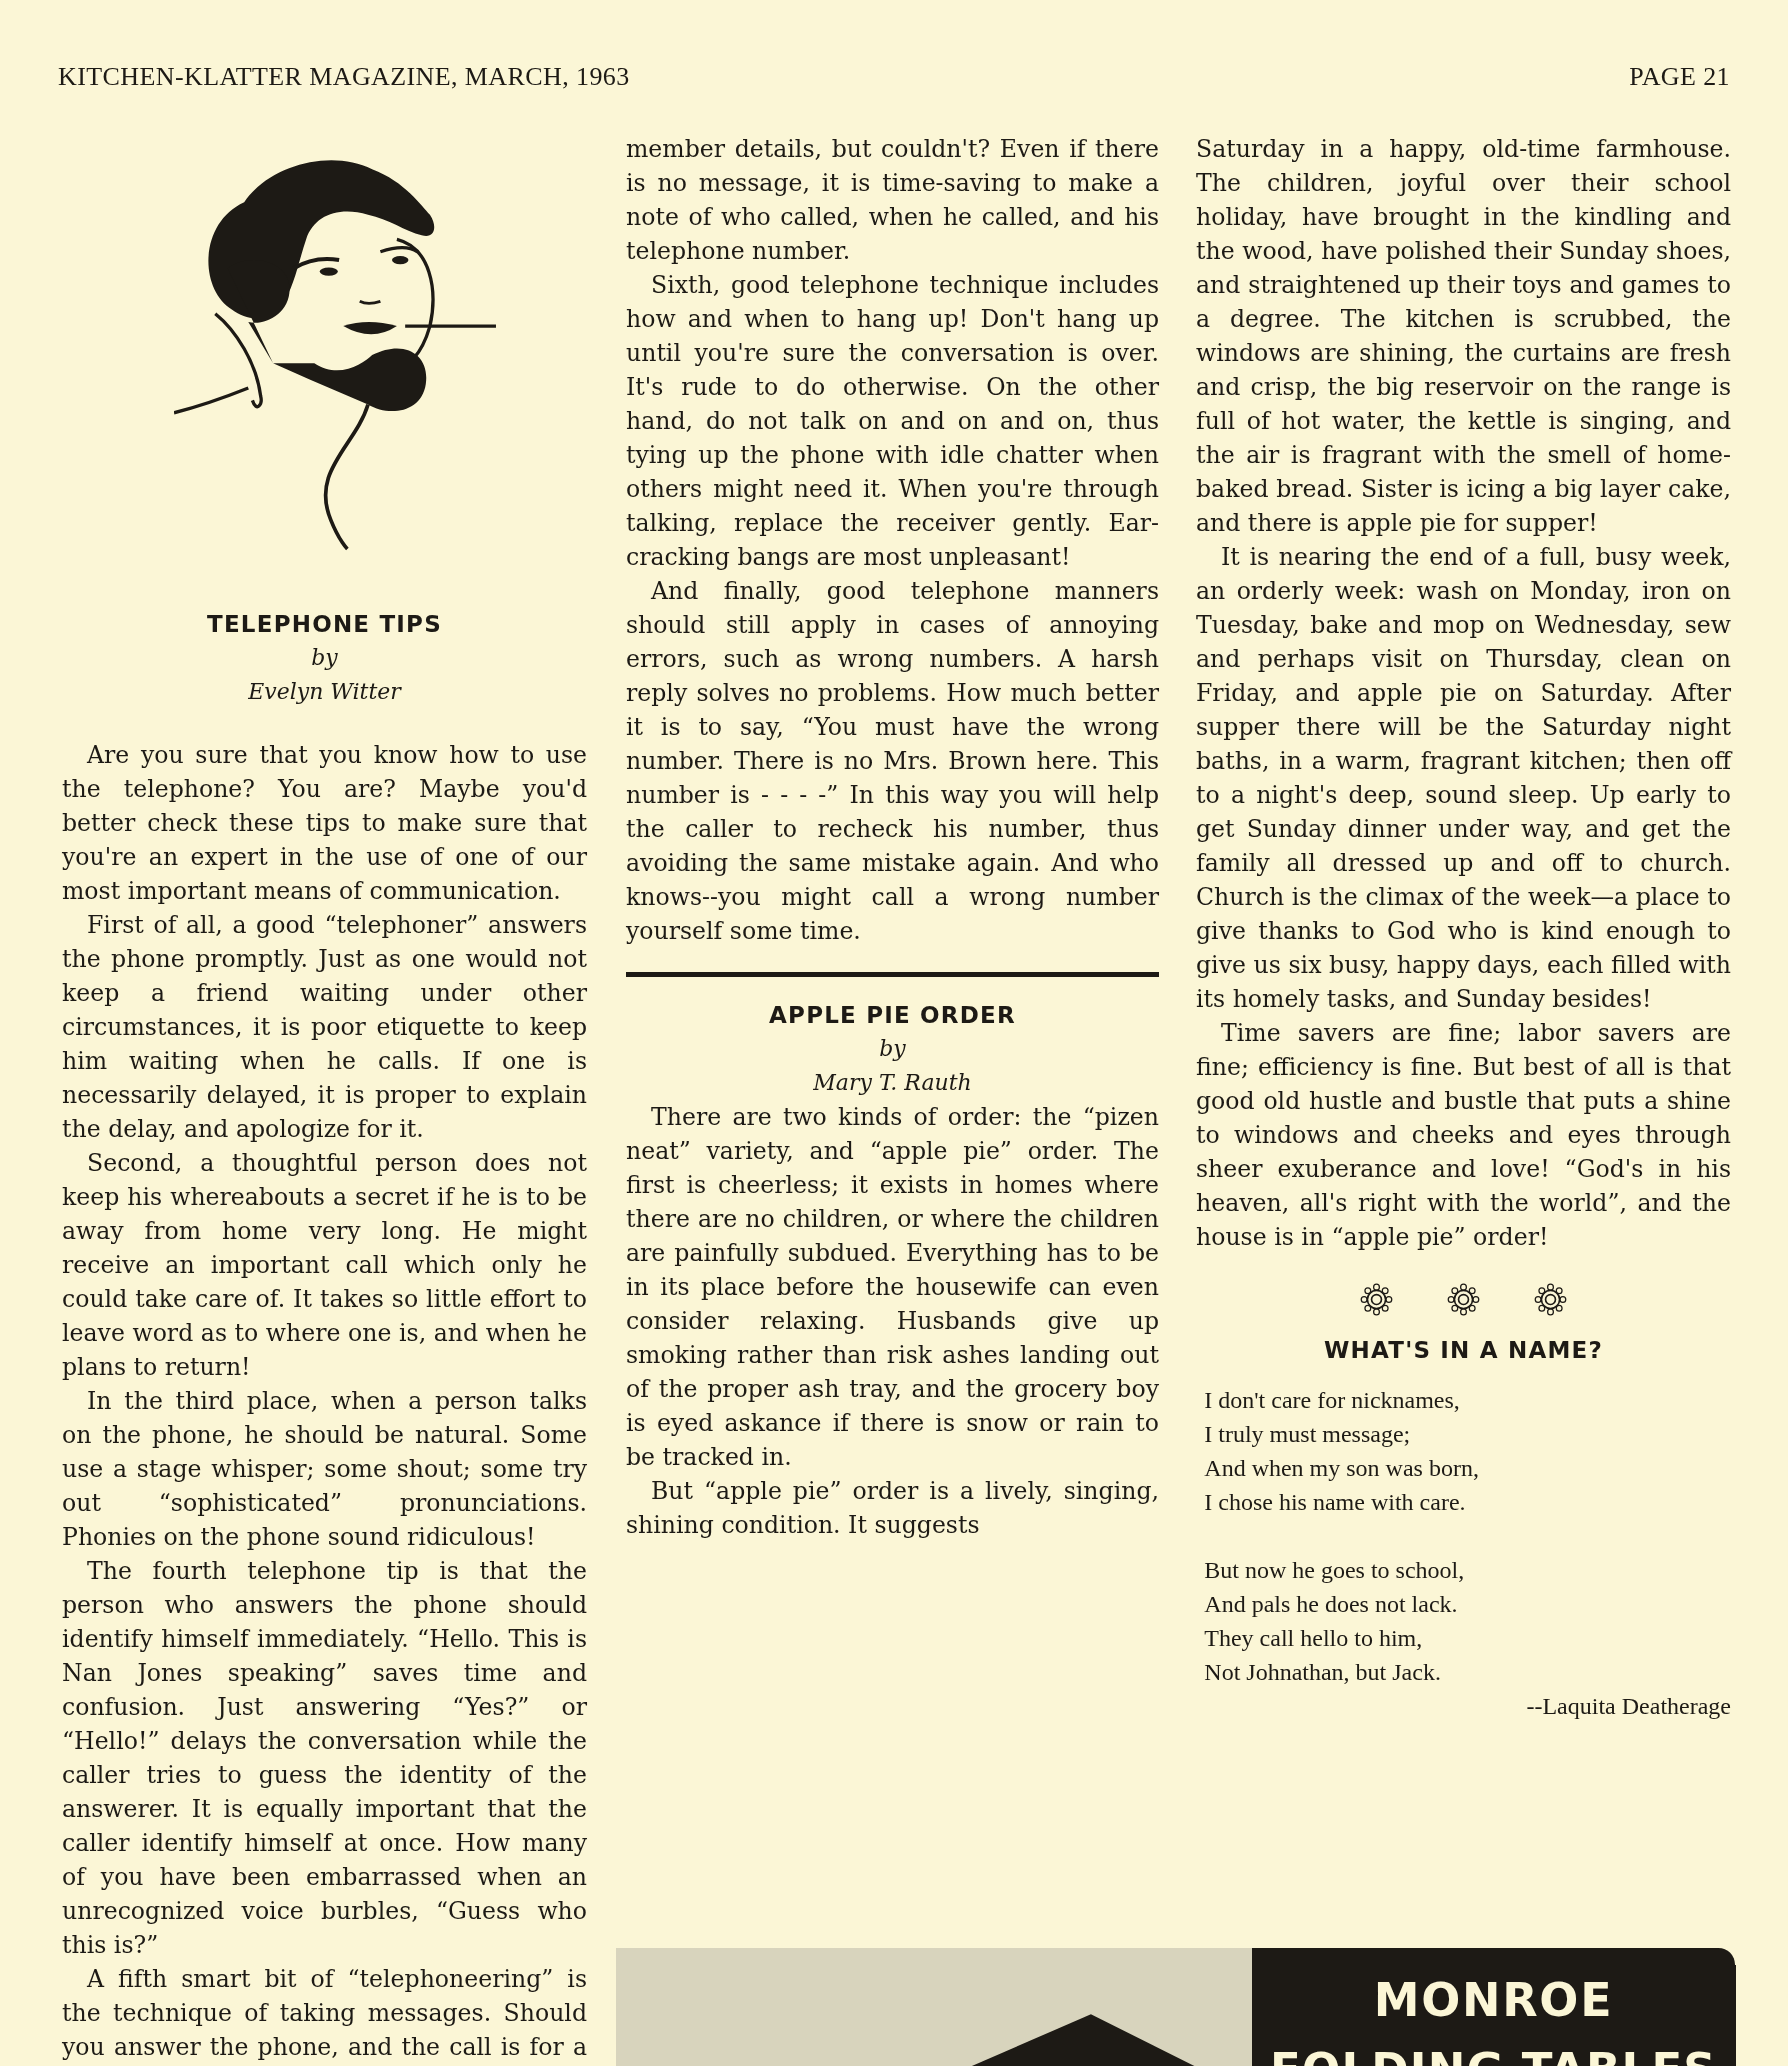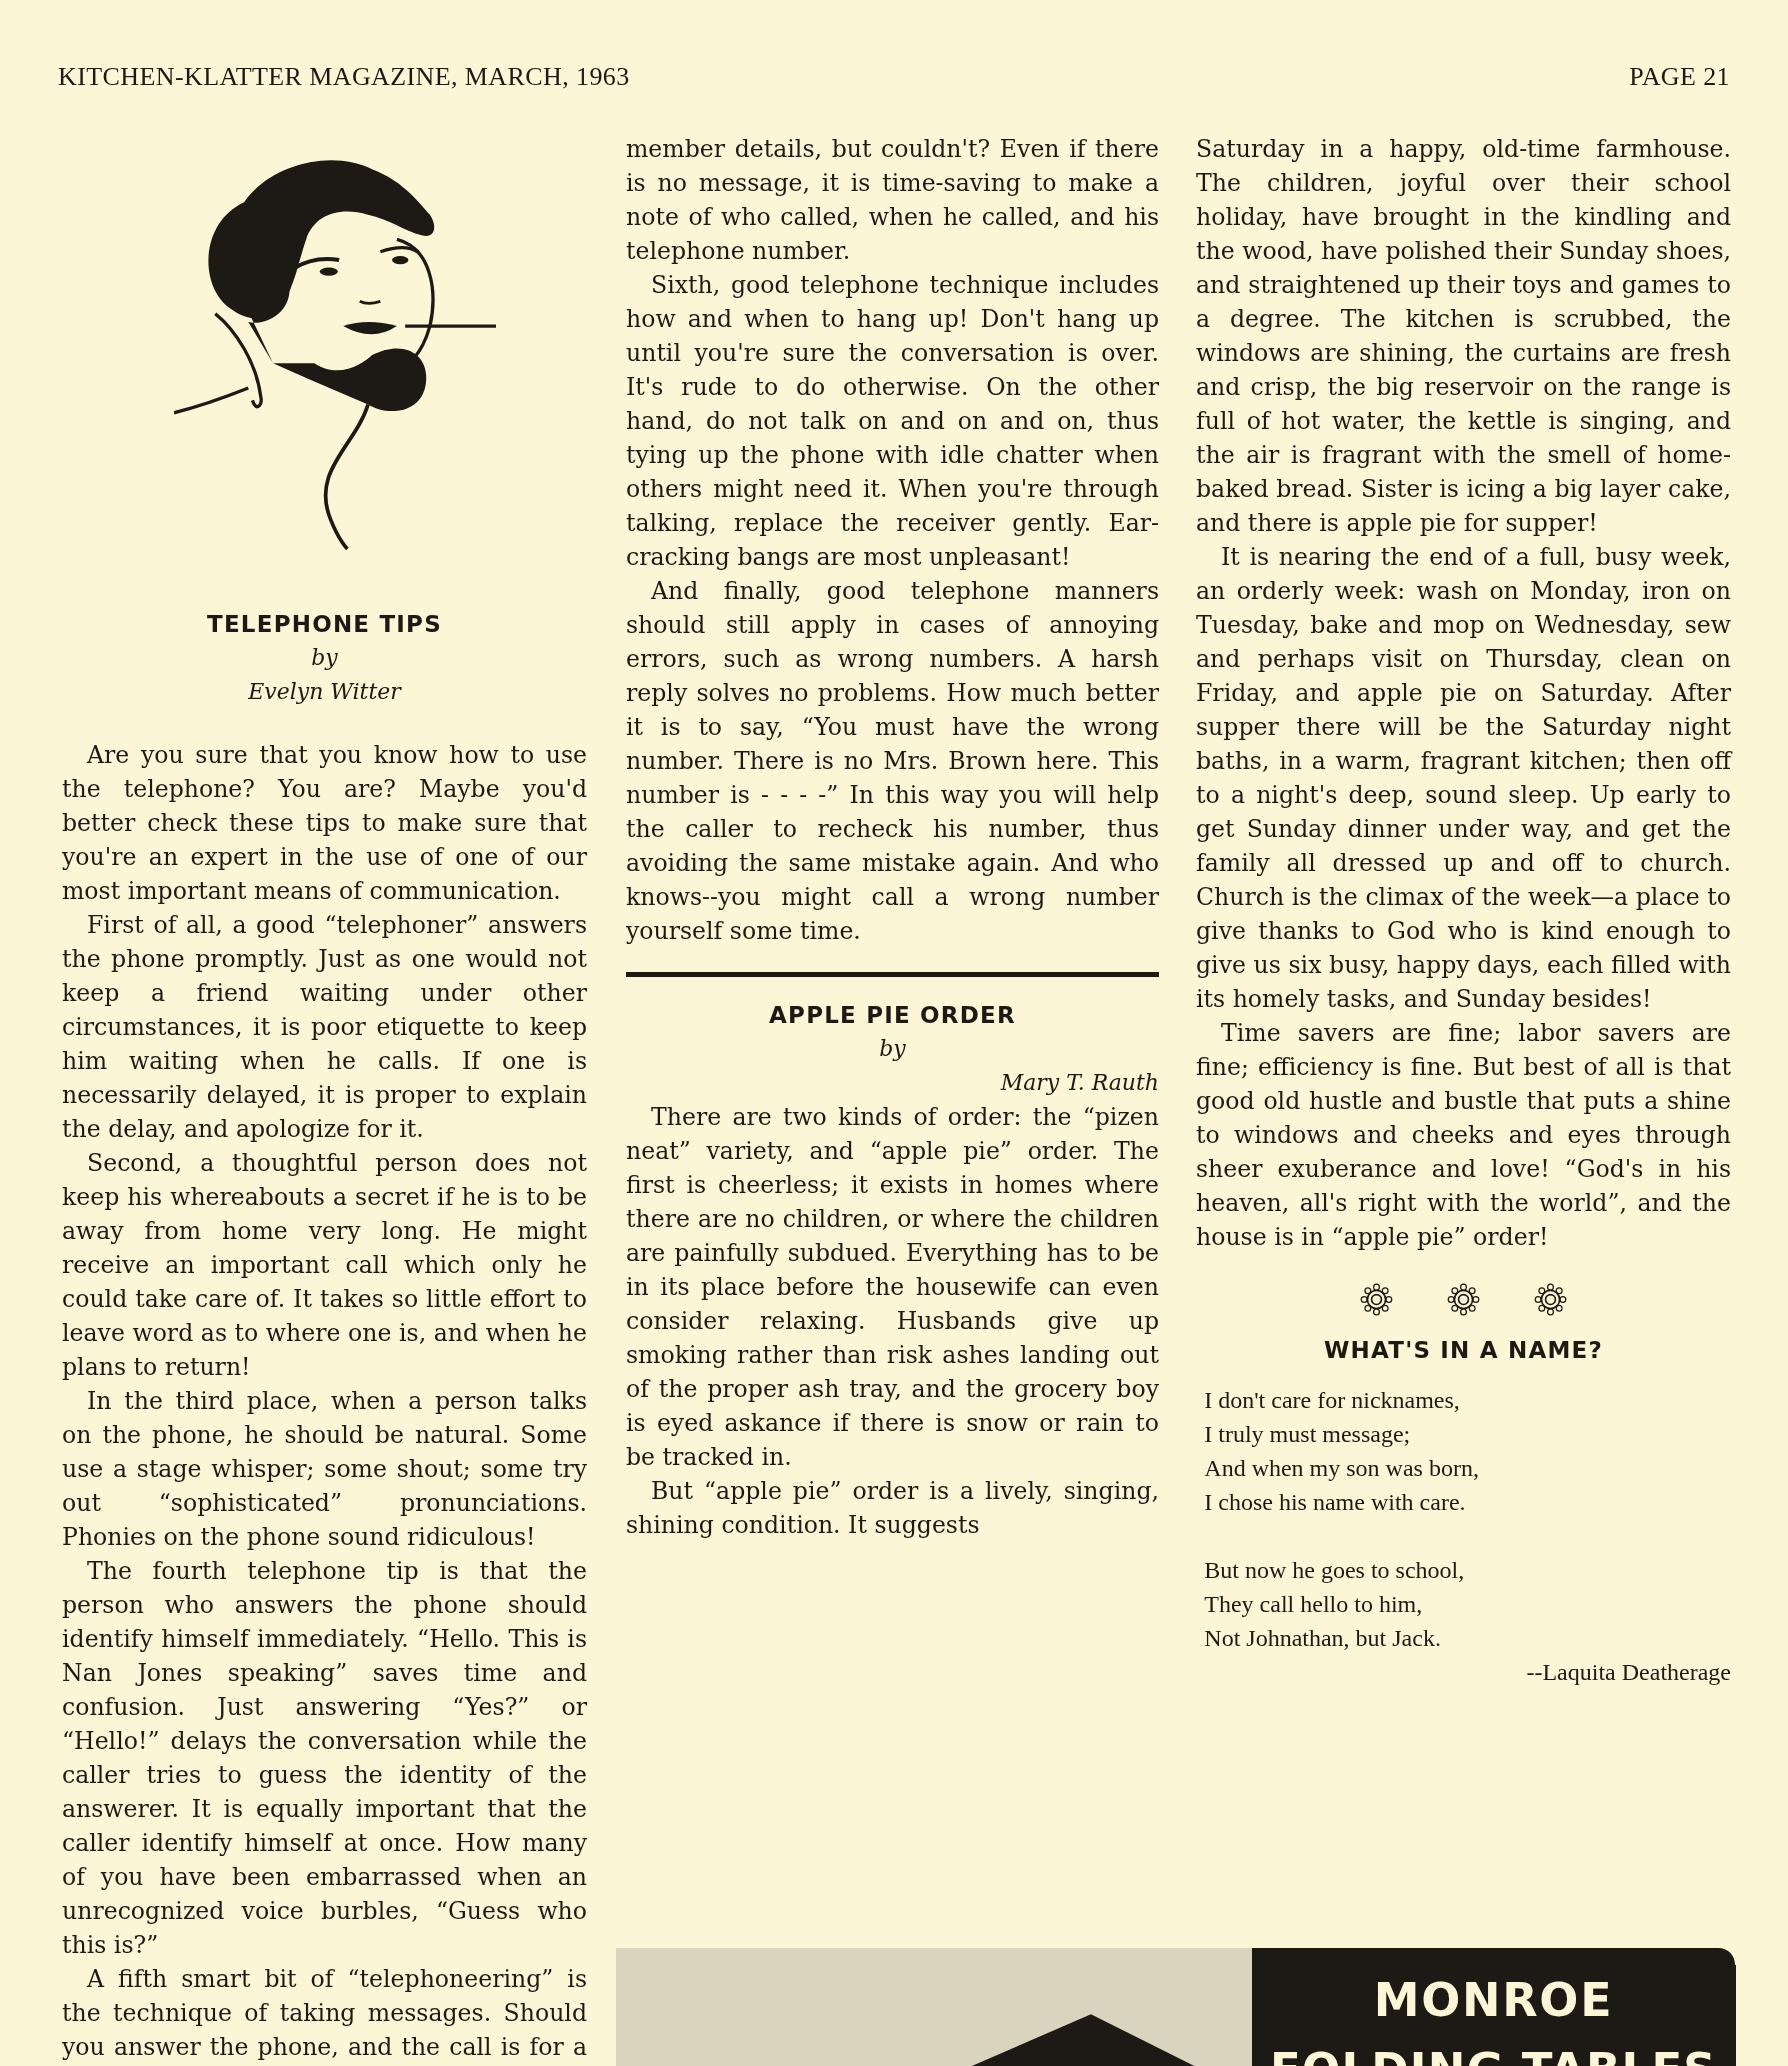--- a/index.html
+++ b/index.html
@@ -32,21 +32,21 @@
     font-family: "DejaVu Sans", sans-serif; font-weight: bold;
     font-size: 23px; letter-spacing: 1.2px; text-align: center;
     margin: 0;
   }
   .art-by, .art-author {
     font-family: "DejaVu Serif", serif; font-style: italic;
     font-size: 22px; text-align: center; margin: 0; text-indent: 0 !important;
   }
   .illustration { position: absolute; left: 174px; top: 132px; width: 355px; height: 479px; }
   .rule { height: 5px; background: #1d1a15; margin: 24px 0 20.7px 0; }
-  .apple-head { margin-bottom: 16.5px; text-align: right; }
+  .apple-head { margin-bottom: 16.5px; }
   .ornaments { display: flex; justify-content: center; gap: 54px; margin: 29px 0 16.5px 0; }
   .orn { width: 33px; height: 33px; }
   .poem { font-family: "Liberation Serif", serif; font-size: 24px; line-height: 34px; text-align: left; padding-left: 8.3px; }
   .poem .line { display: block; }
   .poem .stanza { margin-bottom: 34px; }
   .poem-author { text-align: right; display: block; font-family: "Liberation Serif", serif; font-size: 24px; }
 
   
   .ad {
     position: absolute; left: 616px; top: 1948px; width: 1120px; height: 612px;
@@ -185,20 +185,21 @@
     <p class="art-title" style="text-indent:0; margin-bottom:16.5px">WHAT'S IN A NAME?</p>
     <div class="poem">
       <div class="stanza">
         <span class="line">I don't care for nicknames,</span>
         <span class="line">I truly must message;</span>
         <span class="line">And when my son was born,</span>
         <span class="line">I chose his name with care.</span>
       </div>
       <div class="stanza" style="margin-bottom:0">
         <span class="line">But now he goes to school,</span>
+        <span class="line">And pals he does not lack.</span>
         <span class="line">They call hello to him,</span>
         <span class="line">Not Johnathan, but Jack.</span>
       </div>
       <span class="poem-author">--Laquita Deatherage</span>
     </div>
   </div>
 
   <div class="ad">
     <div class="ad-photo">
       <svg width="636" height="339" viewBox="0 0 1540 820">

